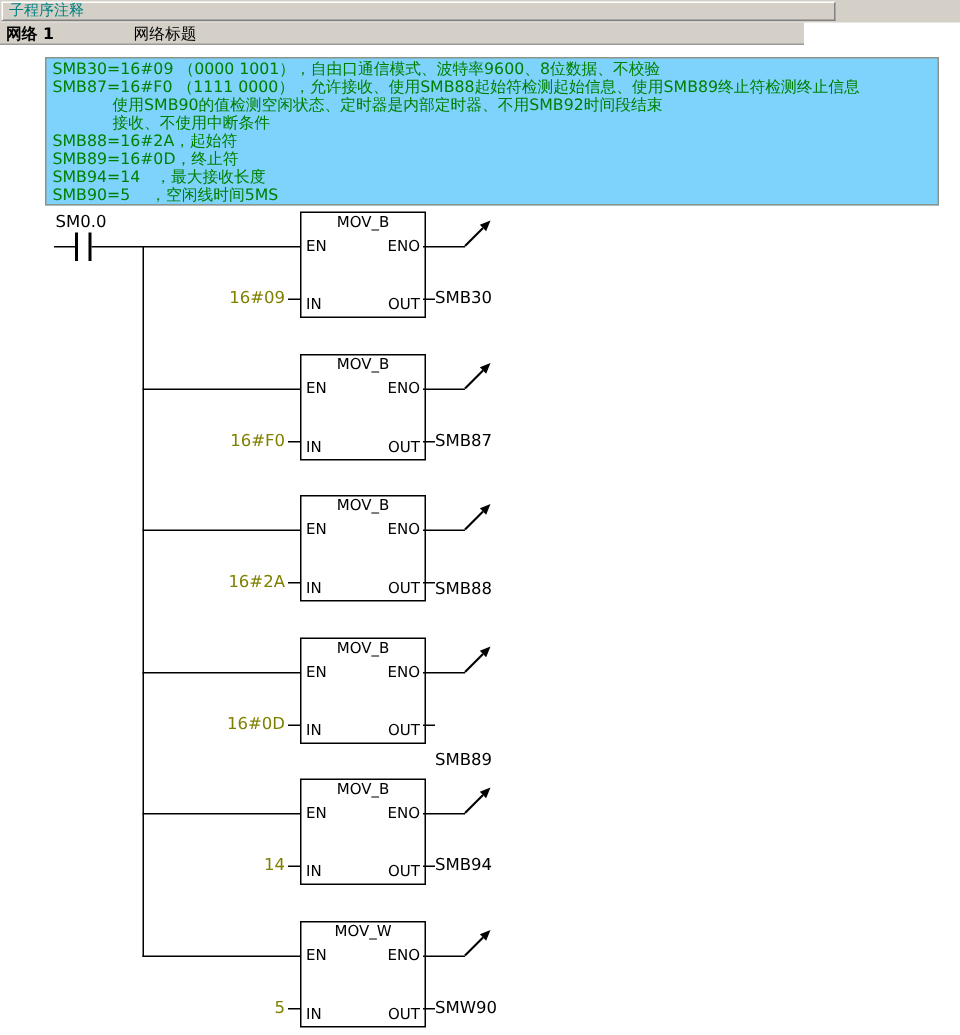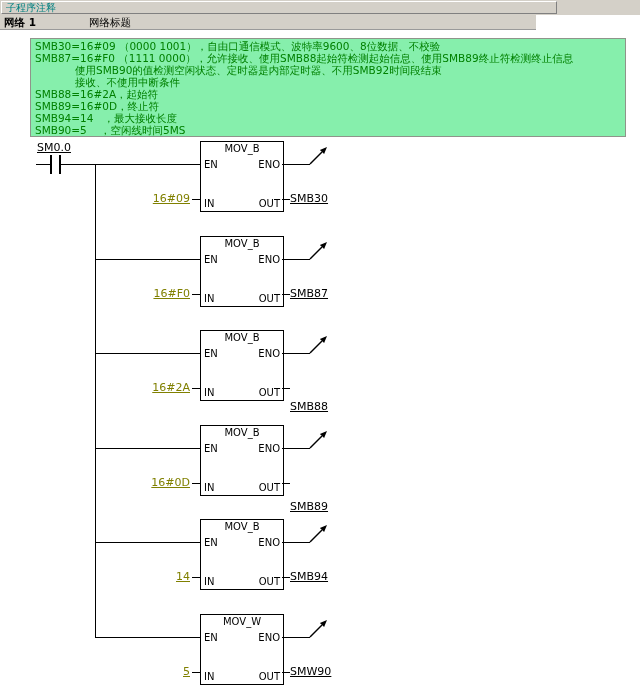--- a/index.html
+++ b/index.html
@@ -16,36 +16,36 @@
   .net-title{position:absolute;left:62px;top:1px;color:#000;margin-left:27px;}
   .comment{position:absolute;left:30px;top:38px;width:596px;height:99px;
     border:1px solid #8f948a;font-size:10.5px;line-height:12px;
     padding:1px 4px;white-space:pre;overflow:hidden;box-sizing:border-box;}
   #ladder{position:absolute;left:0;top:0;width:640px;height:690px;}
   .wire{position:absolute;background:#000;}
   .cbar{position:absolute;background:#000;}
   .box{position:absolute;border:1px solid #000;font-size:10px;color:#000;}
   .btitle{position:absolute;left:0;right:0;top:1px;text-align:center;}
   .pin{position:absolute;}
-  .lbl{position:absolute;font-size:11px;white-space:nowrap;color:#000;text-decoration:underline;}
+  .lbl{position:absolute;font-size:11px;white-space:nowrap;color:#000;}
   .val{text-align:right;}
   svg.arrow{position:absolute;overflow:visible;}
 </style>
 </head>
 <body>
 
 <div class="screen">
   <div class="row1">
     <div class="row1-panel" style="color: rgb(0, 128, 128);">子程序注释</div>
   </div>
   <div class="row2">
     <span class="net-label">网络 1</span>
     <span class="net-title">网络标题</span>
   </div>
-  <div class="comment" style="color: rgb(0, 128, 0); background: #86efac;">SMB30=16#09 （0000 1001），自由口通信模式、波特率9600、8位数据、不校验
+  <div class="comment" style="color: rgb(0, 128, 0); background: #7dd3fc;">SMB30=16#09 （0000 1001），自由口通信模式、波特率9600、8位数据、不校验
 SMB87=16#F0 （1111 0000），允许接收、使用SMB88起始符检测起始信息、使用SMB89终止符检测终止信息
             使用SMB90的值检测空闲状态、定时器是内部定时器、不用SMB92时间段结束
             接收、不使用中断条件
 SMB88=16#2A，起始符
 SMB89=16#0D，终止符
 SMB94=14   ，最大接收长度
 SMB90=5    ，空闲线时间5MS</div>
   <div id="ladder">
       <div class="wire" style="left: 36px; top: 164px; width: 14px; height: 1px;"></div>
       <div class="wire" style="left: 61px; top: 164px; width: 139px; height: 1px;"></div>
@@ -94,21 +94,21 @@
         <div class="pin" style="right: 3px; bottom: 2px;">OUT</div>
       </div>
       <div class="wire" style="left: 192px; top: 388px; width: 8px; height: 1px;"></div>
       <div class="wire" style="left: 282px; top: 388px; width: 8px; height: 1px;"></div>
       <div class="wire" style="left: 282px; top: 353px; width: 28px; height: 1px;"></div>
       <svg class="arrow" width="26" height="26" style="left: 310px; top: 333px;">
         <line x1="0" y1="20" x2="12" y2="8" stroke="#000000" stroke-width="1.4"></line>
         <polygon points="17,3 9.9,5.9 14.1,10.1" fill="#000000"></polygon>
       </svg>
       <div class="lbl val" style="left: 120px; top: 381px; width: 70px; color: rgb(128, 128, 0);">16#2A</div>
-      <div class="lbl" style="left: 290px; top: 400px;">SMB88</div>
+      <div class="lbl" style="left: 290px; top: 386px;">SMB88</div>
       <div class="wire" style="left: 95px; top: 448px; width: 105px; height: 1px;"></div>
       <div class="box" style="left: 200px; top: 425px; width: 82px; height: 69px;">
         <div class="btitle">MOV_B</div>
         <div class="pin" style="left: 3px; top: 17px;">EN</div>
         <div class="pin" style="right: 3px; top: 17px;">ENO</div>
         <div class="pin" style="left: 3px; bottom: 2px;">IN</div>
         <div class="pin" style="right: 3px; bottom: 2px;">OUT</div>
       </div>
       <div class="wire" style="left: 192px; top: 483px; width: 8px; height: 1px;"></div>
       <div class="wire" style="left: 282px; top: 483px; width: 8px; height: 1px;"></div>

